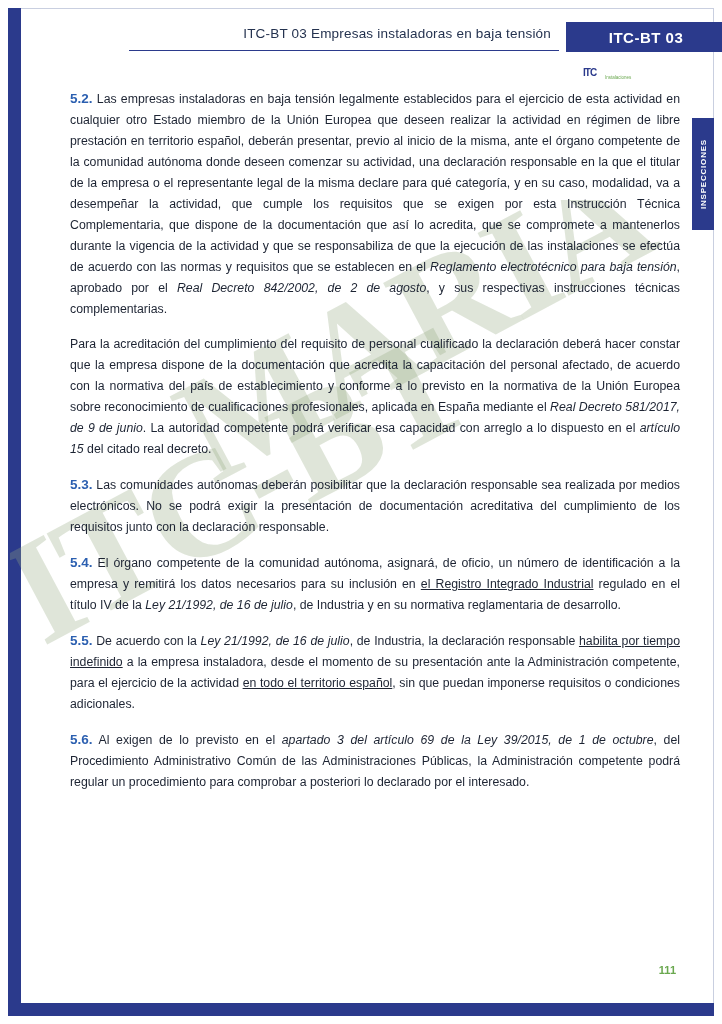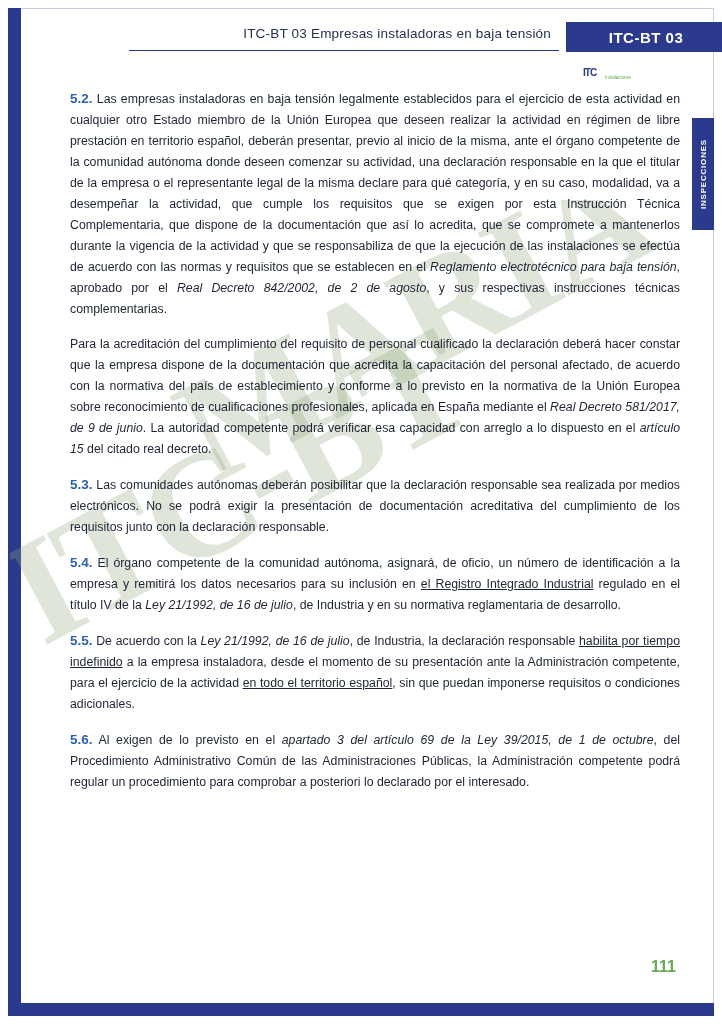--- a/index.html
+++ b/index.html
@@ -151,21 +151,21 @@
     font-size: 13.5px;
   }
   em { font-style: italic; }
   .u { text-decoration: underline; }
 
   
   .page-number {
     position: absolute;
     right: 46px;
     bottom: 48px;
-    font-size: 16px;
+    font-size: 11px;
     font-weight: bold;
     color: #6aa84f;
   }
 
   
   .watermark {
     position: absolute;
     left: 10px;
     top: 200px;
     width: 700px;

